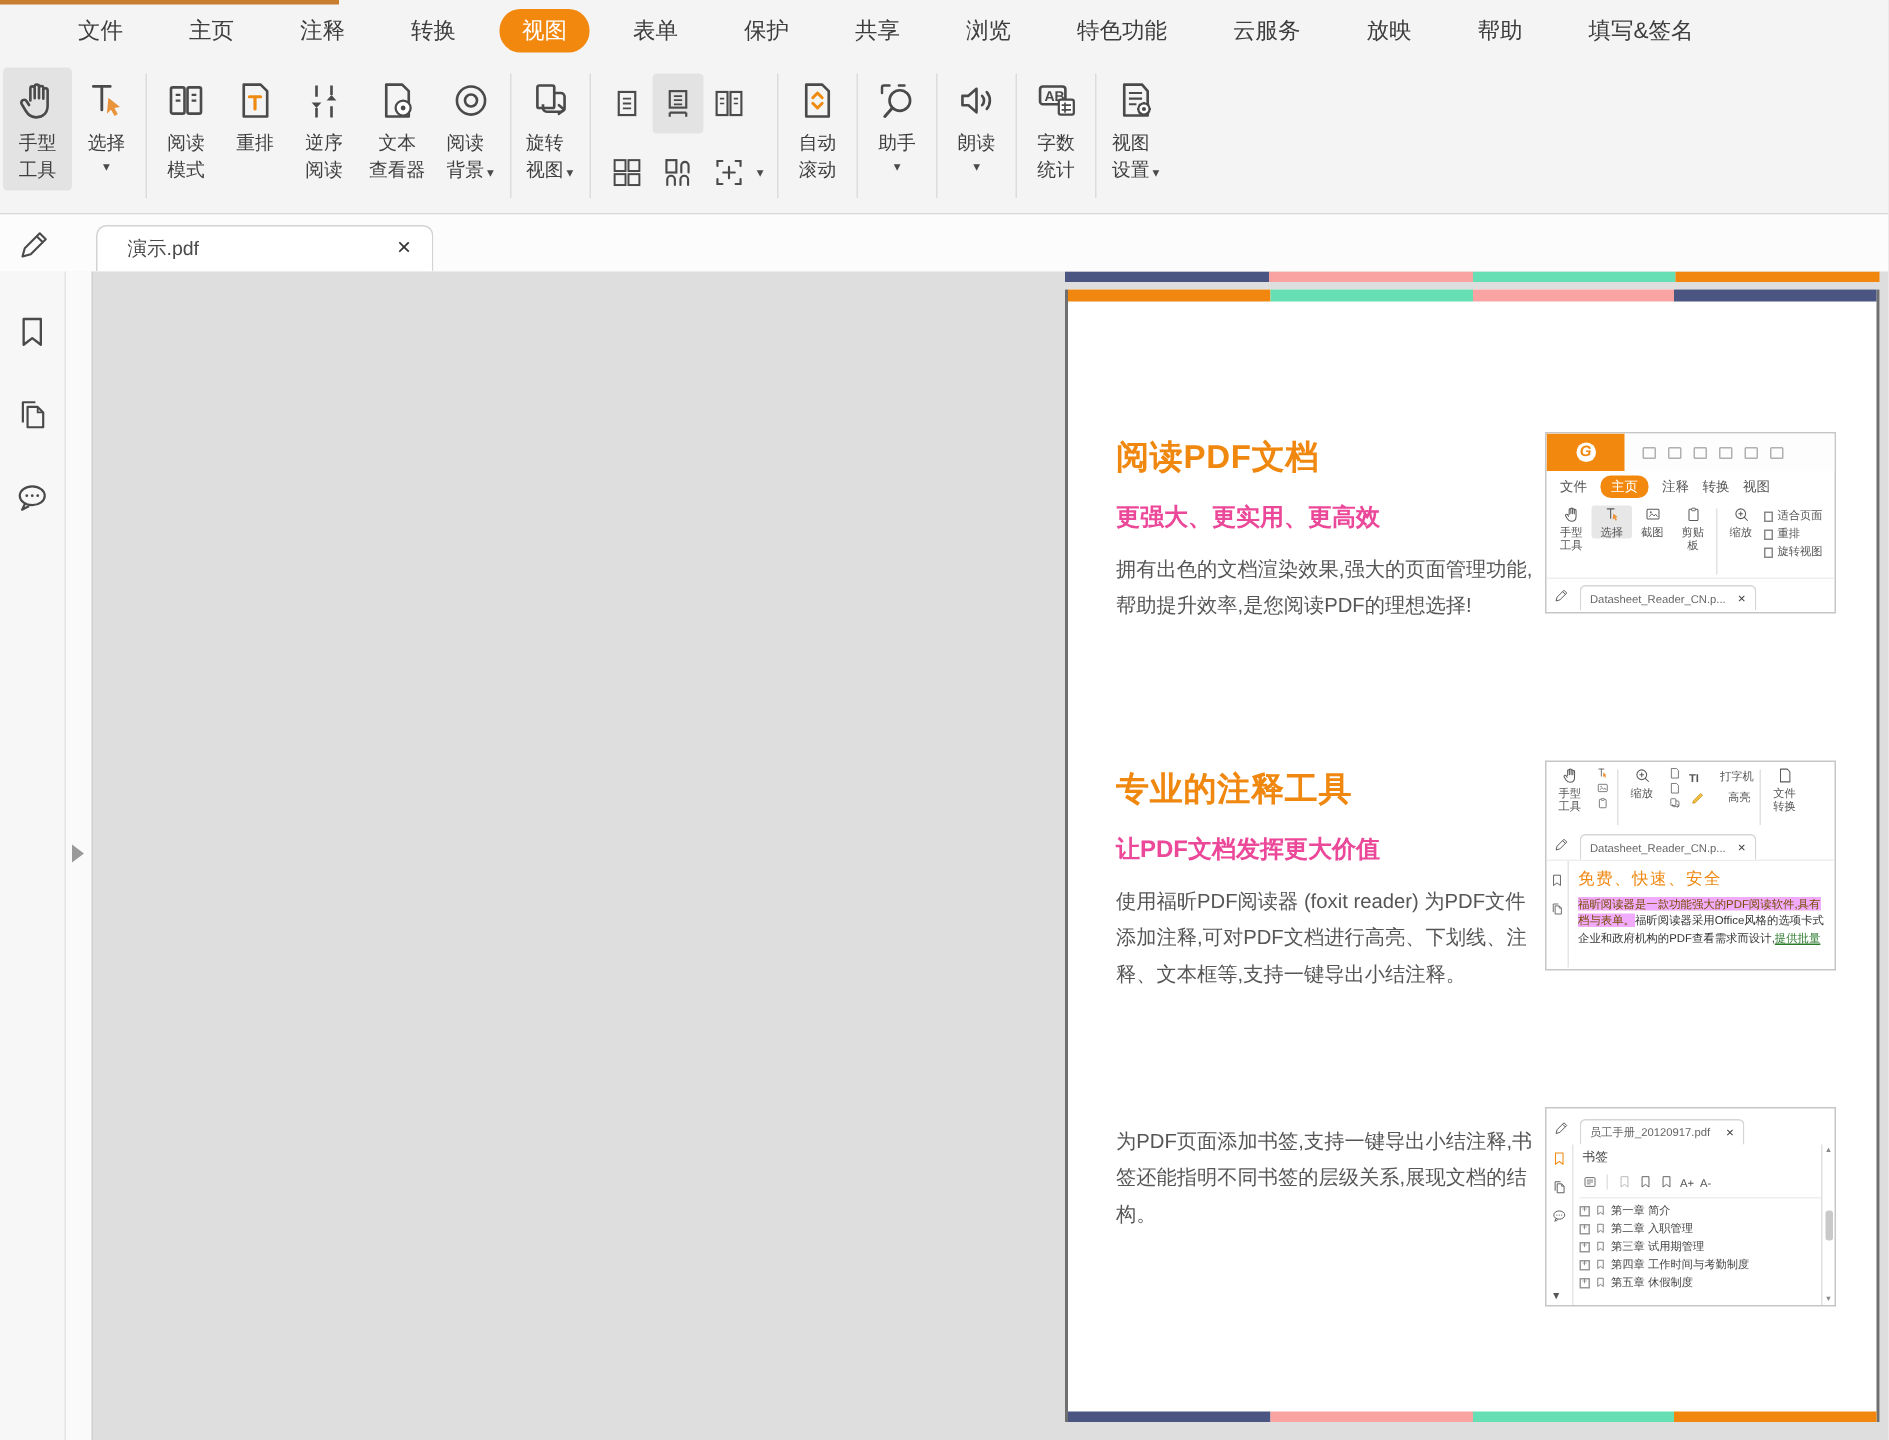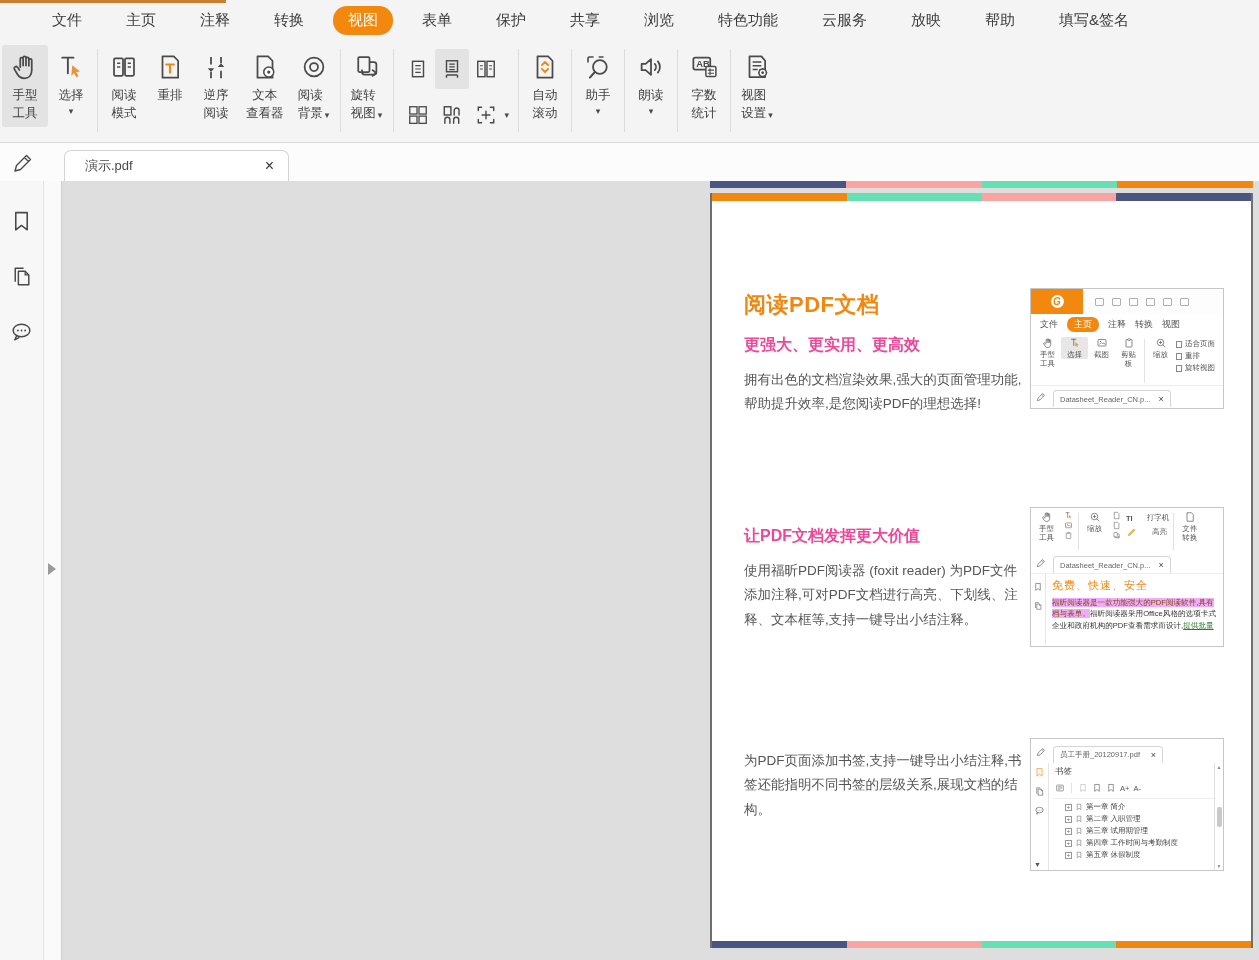--- a/index.html
+++ b/index.html
@@ -108,21 +108,21 @@
   .t3-rail .mi { width:11px; height:11px; }
   .t3-rail .mi.orange { color:#F2880E; }
   .t3-tri { position:absolute; bottom:2px; left:3px; font-size:7px; color:#555; }
   .t3-panel { flex:1; display:flex; flex-direction:column; padding:2px 0 0 4px; }
   .t3-title { font-size:8.5px; color:#444; padding:1px 0 2px 2px; }
   .t3-toolrow { display:flex; align-items:center; gap:4px; padding:1px 2px 3px 2px; border-bottom:1px solid #eee; }
   .t3-toolrow .mi { width:10px; height:10px; }
   .t3-toolrow .dim { color:#b5b5b5; }
   .t3-az { font-size:7.5px; color:#555; }
   .t3-tree { flex:1; padding-top:2px; }
-  .bk-row { display:flex; align-items:center; gap:3px; font-size:7.5px; color:#444; line-height:1.6; white-space:nowrap;margin-left:12px; }
+  .bk-row { display:flex; align-items:center; gap:3px; font-size:7.5px; color:#444; line-height:1.6; white-space:nowrap; }
   .exp { width:7px; height:7px; border:1px solid #999; font-size:6px; line-height:5px; text-align:center; color:#666; flex:0 0 auto; }
   .bk-row .mi { width:8px; height:8px; }
   .t3-scroll { width:9px; border-left:1px solid #e0e0e0; display:flex; flex-direction:column; align-items:center; justify-content:space-between; padding:1px 0; font-size:5px; color:#888; }
   .t3-thumbbar { width:5px; height:20px; background:#c9c9c9; border-radius:2px; }
 </style>
 </head>
 <body>
 
 <svg width="0" height="0" style="position:absolute">
 <defs>
@@ -547,20 +547,21 @@
                 <use href="#s-pencil"></use>
               </svg>
             <div class="mtab">
                 <span>Datasheet_Reader_CN.p...</span>
                 <span class="mx">×</span>
               </div>
           </div>
         </div>
 
         <div class="sec sec2">
+          <div class="sec-title">专业的注释工具</div>
           <div class="sec-sub">让PDF文档发挥更大价值</div>
           <div class="sec-body">使用福昕PDF阅读器 (foxit reader) 为PDF文件添加注释,可对PDF文档进行高亮、下划线、注释、文本框等,支持一键导出小结注释。</div>
         </div>
 
         <div class="thumb thumb2">
           <div class="t2-tools">
             <div class="mtool">
                 <svg class="mi">
                   <use href="#s-hand"></use>
                 </svg>

